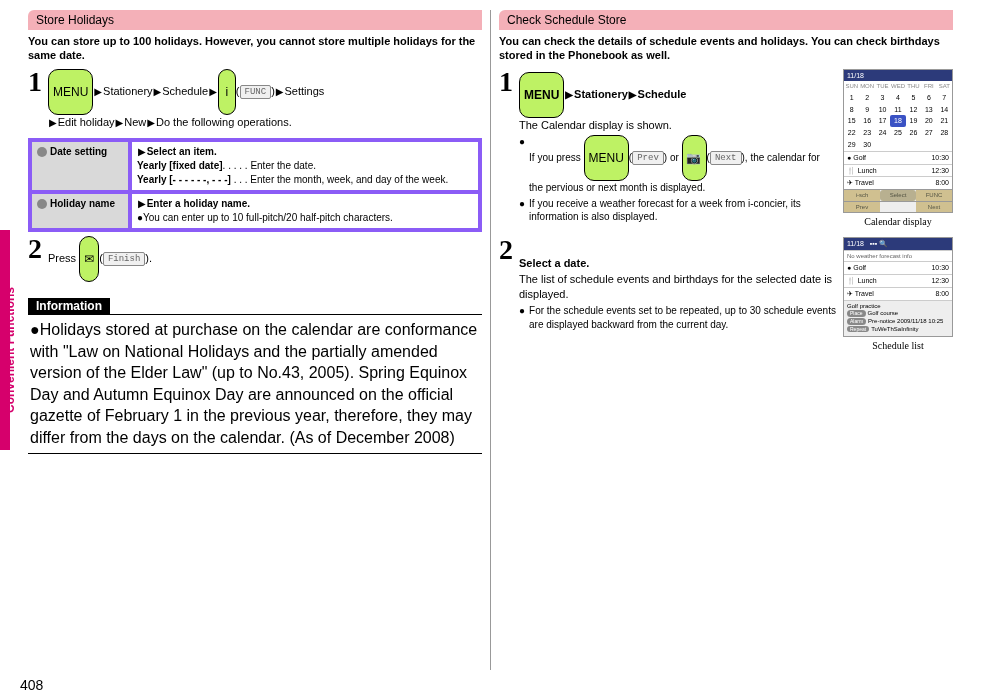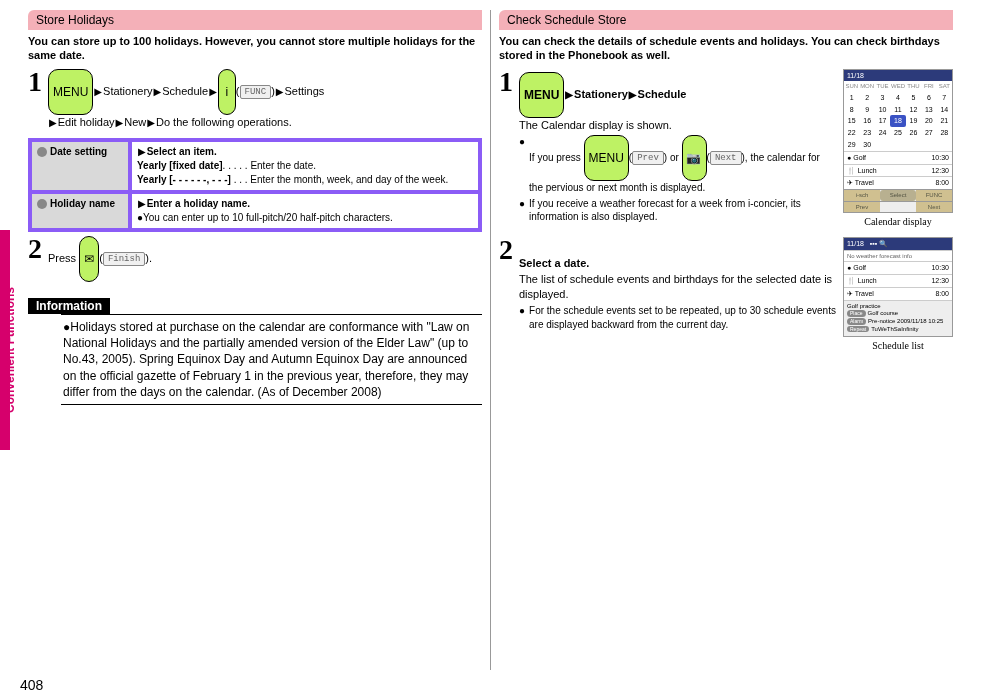--- a/index.html
+++ b/index.html
@@ -138,26 +138,25 @@
   .info-bar {
     background: #000;
     color: #fff;
     font-weight: bold;
     padding: 1px 8px;
     display: inline-block;
     font-size: 12px;
     margin-top: 8px;
   }
   .info-body {
-    font-size: 12px;
+    font-size: 16px;
     line-height: 1.35;
     padding: 4px 2px;
     border-top: 1px solid #000;
     border-bottom: 1px solid #000;
-    margin-left: 33px;
   }
   .bullet { display: flex; gap: 4px; margin: 2px 0; font-size: 10px; line-height: 1.35; }
   .bullet .dot { flex-shrink: 0; }
   .screenshot {
     width: 110px;
     border: 1px solid #999;
     font-size: 7px;
     background: #fff;
     margin-left: auto;
   }

